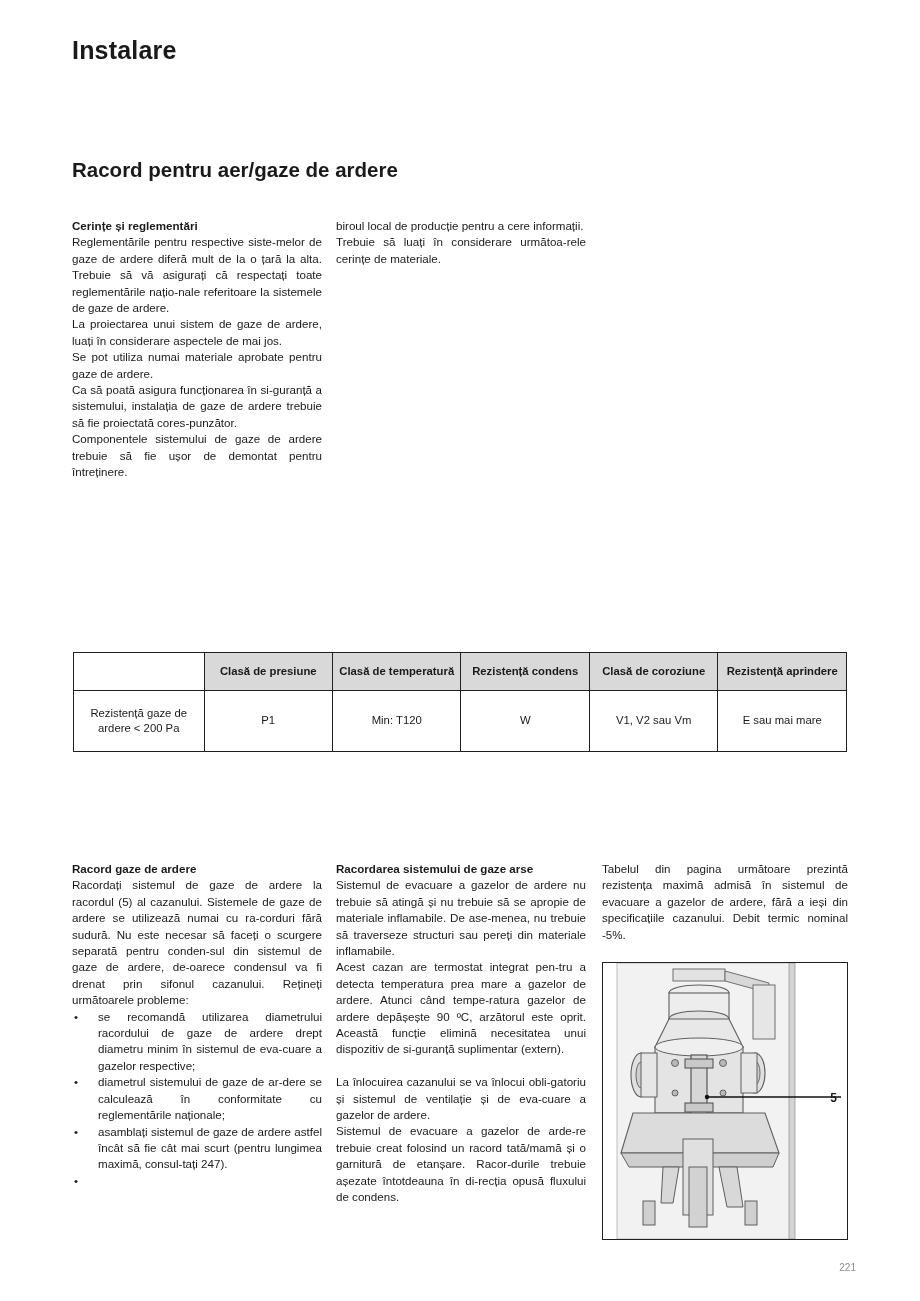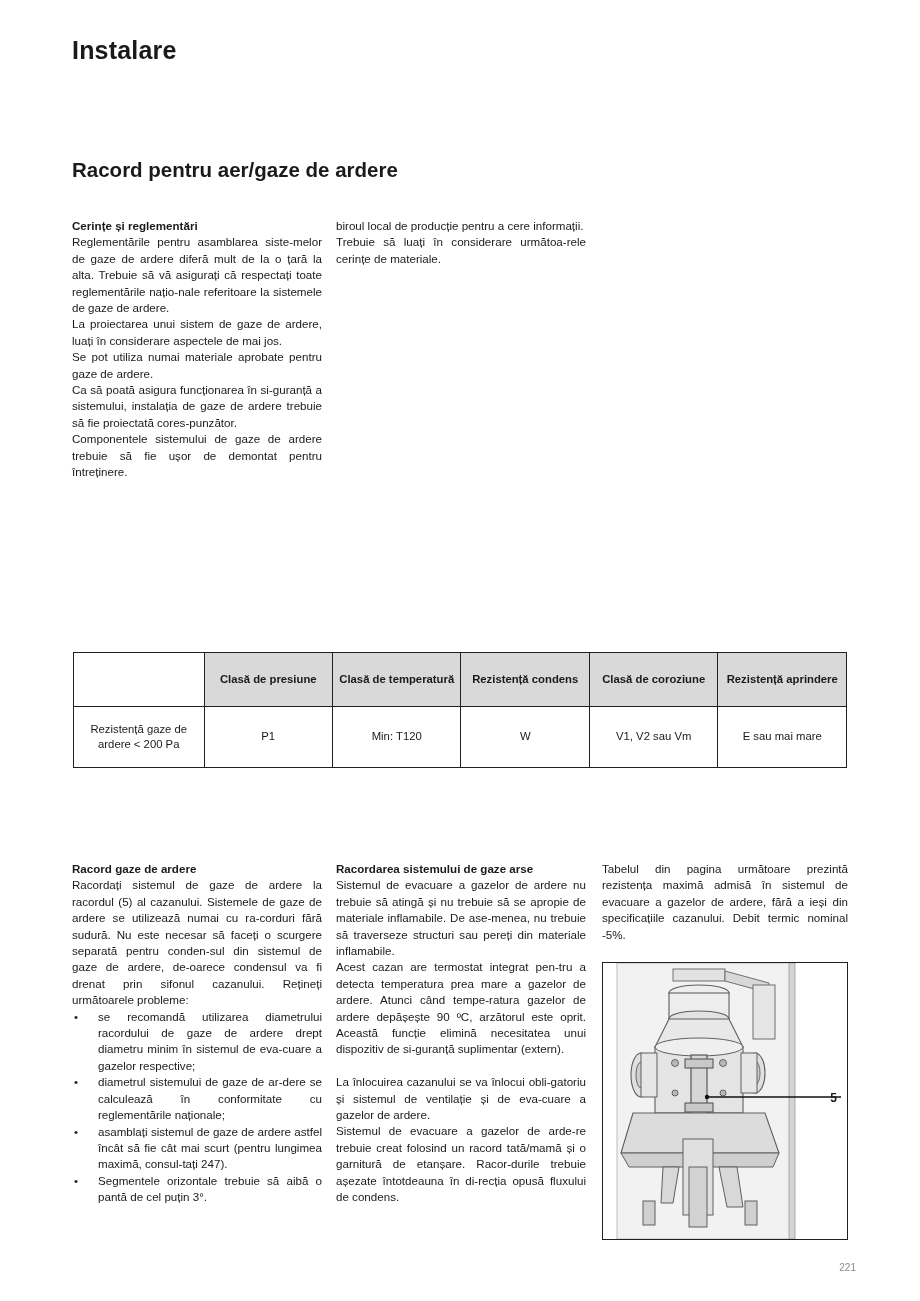--- a/index.html
+++ b/index.html
@@ -60,21 +60,21 @@
   table.spec th, table.spec td {
     border: 1px solid #231f20;
     text-align: center;
     vertical-align: middle;
     padding: 6px 4px;
   }
   table.spec thead th {
     background: #d9d9d9;
     font-weight: bold;
     line-height: 15px;
-    height: 54px;
+    height: 38px;
   }
   table.spec thead th.blank { background: #ffffff; border-top-color:#231f20; }
   table.spec tbody td { height: 61px; line-height: 15.5px; }
   table.spec col.c0 { width: 130px; }
   table.spec col.c1 { width: 128px; }
   table.spec col.c2 { width: 128px; }
   table.spec col.c3 { width: 128px; }
   table.spec col.c4 { width: 128px; }
   table.spec col.c5 { width: 128px; }
 
@@ -127,21 +127,21 @@
 </head>
 <body>
 
 <div class="page">
 
   <div class="chapter-title">Instalare</div>
   <div class="section-title">Racord pentru aer/gaze de ardere</div>
 
   <div class="col" id="col-left-top">
     <p class="subhead">Cerințe și reglementări</p>
-    <p>Reglementările pentru asamblarea siste-melor de gaze de ardere diferă mult de la o țară la alta. Trebuie să vă asigurați că respectați toate reglementările națio-nale referitoare la sistemele de gaze de ardere.</p>
+    <p>Reglementările pentru respective siste-melor de gaze de ardere diferă mult de la o țară la alta. Trebuie să vă asigurați că respectați toate reglementările națio-nale referitoare la sistemele de gaze de ardere.</p>
     <p>La proiectarea unui sistem de gaze de ardere, luați în considerare aspectele de mai jos.</p>
     <p>Se pot utiliza numai materiale aprobate pentru gaze de ardere.</p>
     <p>Ca să poată asigura funcționarea în si-guranță a sistemului, instalația de gaze de ardere trebuie să fie proiectată cores-punzător.</p>
     <p>Componentele sistemului de gaze de ardere trebuie să fie ușor de demontat pentru întreținere.</p>
     <div class="gap"></div>
   </div>
 
   <div class="col" id="col-right-top">
     <p>biroul local de producție pentru a cere informații.</p>
     <p>Trebuie să luați în considerare următoa-rele cerințe de materiale.</p>
@@ -178,21 +178,21 @@
     </tbody>
   </table>
 
   <div class="col" id="col-b1">
     <p class="subhead">Racord gaze de ardere</p>
     <p>Racordați sistemul de gaze de ardere la racordul (5) al cazanului. Sistemele de gaze de ardere se utilizează numai cu ra-corduri fără sudură. Nu este necesar să faceți o scurgere separată pentru conden-sul din sistemul de gaze de ardere, de-oarece condensul va fi drenat prin sifonul cazanului. Rețineți următoarele probleme:</p>
     <ul class="bullets">
       <li><span class="bullet">•</span><span>se recomandă utilizarea diametrului racordului de gaze de ardere drept diametru minim în sistemul de eva-cuare a gazelor respective;</span></li>
       <li><span class="bullet">•</span><span>diametrul sistemului de gaze de ar-dere se calculează în conformitate cu reglementările naționale;</span></li>
       <li><span class="bullet">•</span><span>asamblați sistemul de gaze de ardere astfel încât să fie cât mai scurt (pentru lungimea maximă, consul-tați 247).</span></li>
-      <li><span class="bullet">•</span><span>Segmentele orizontale trebuie să aibă o pantă de cel puțin 3°.</span></li>
+      <li><span class="bullet">•</span></li>
     </ul>
   </div>
 
   <div class="col" id="col-b2">
     <p class="subhead">Racordarea sistemului de gaze arse</p>
     <p>Sistemul de evacuare a gazelor de ardere nu trebuie să atingă și nu trebuie să se apropie de materiale inflamabile. De ase-menea, nu trebuie să traverseze structuri sau pereți din materiale inflamabile.</p>
     <p>Acest cazan are termostat integrat pen-tru a detecta temperatura prea mare a gazelor de ardere. Atunci când tempe-ratura gazelor de ardere depășește 90 ºC, arzătorul este oprit. Această funcție elimină necesitatea unui dispozitiv de si-guranță suplimentar (extern).</p>
     <div class="gap"></div>
     <p>La înlocuirea cazanului se va înlocui obli-gatoriu și sistemul de ventilație și de eva-cuare a gazelor de ardere.</p>
     <p>Sistemul de evacuare a gazelor de arde-re trebuie creat folosind un racord tată/mamă și o garnitură de etanșare. Racor-durile trebuie așezate întotdeauna în di-recția opusă fluxului de condens.</p>

